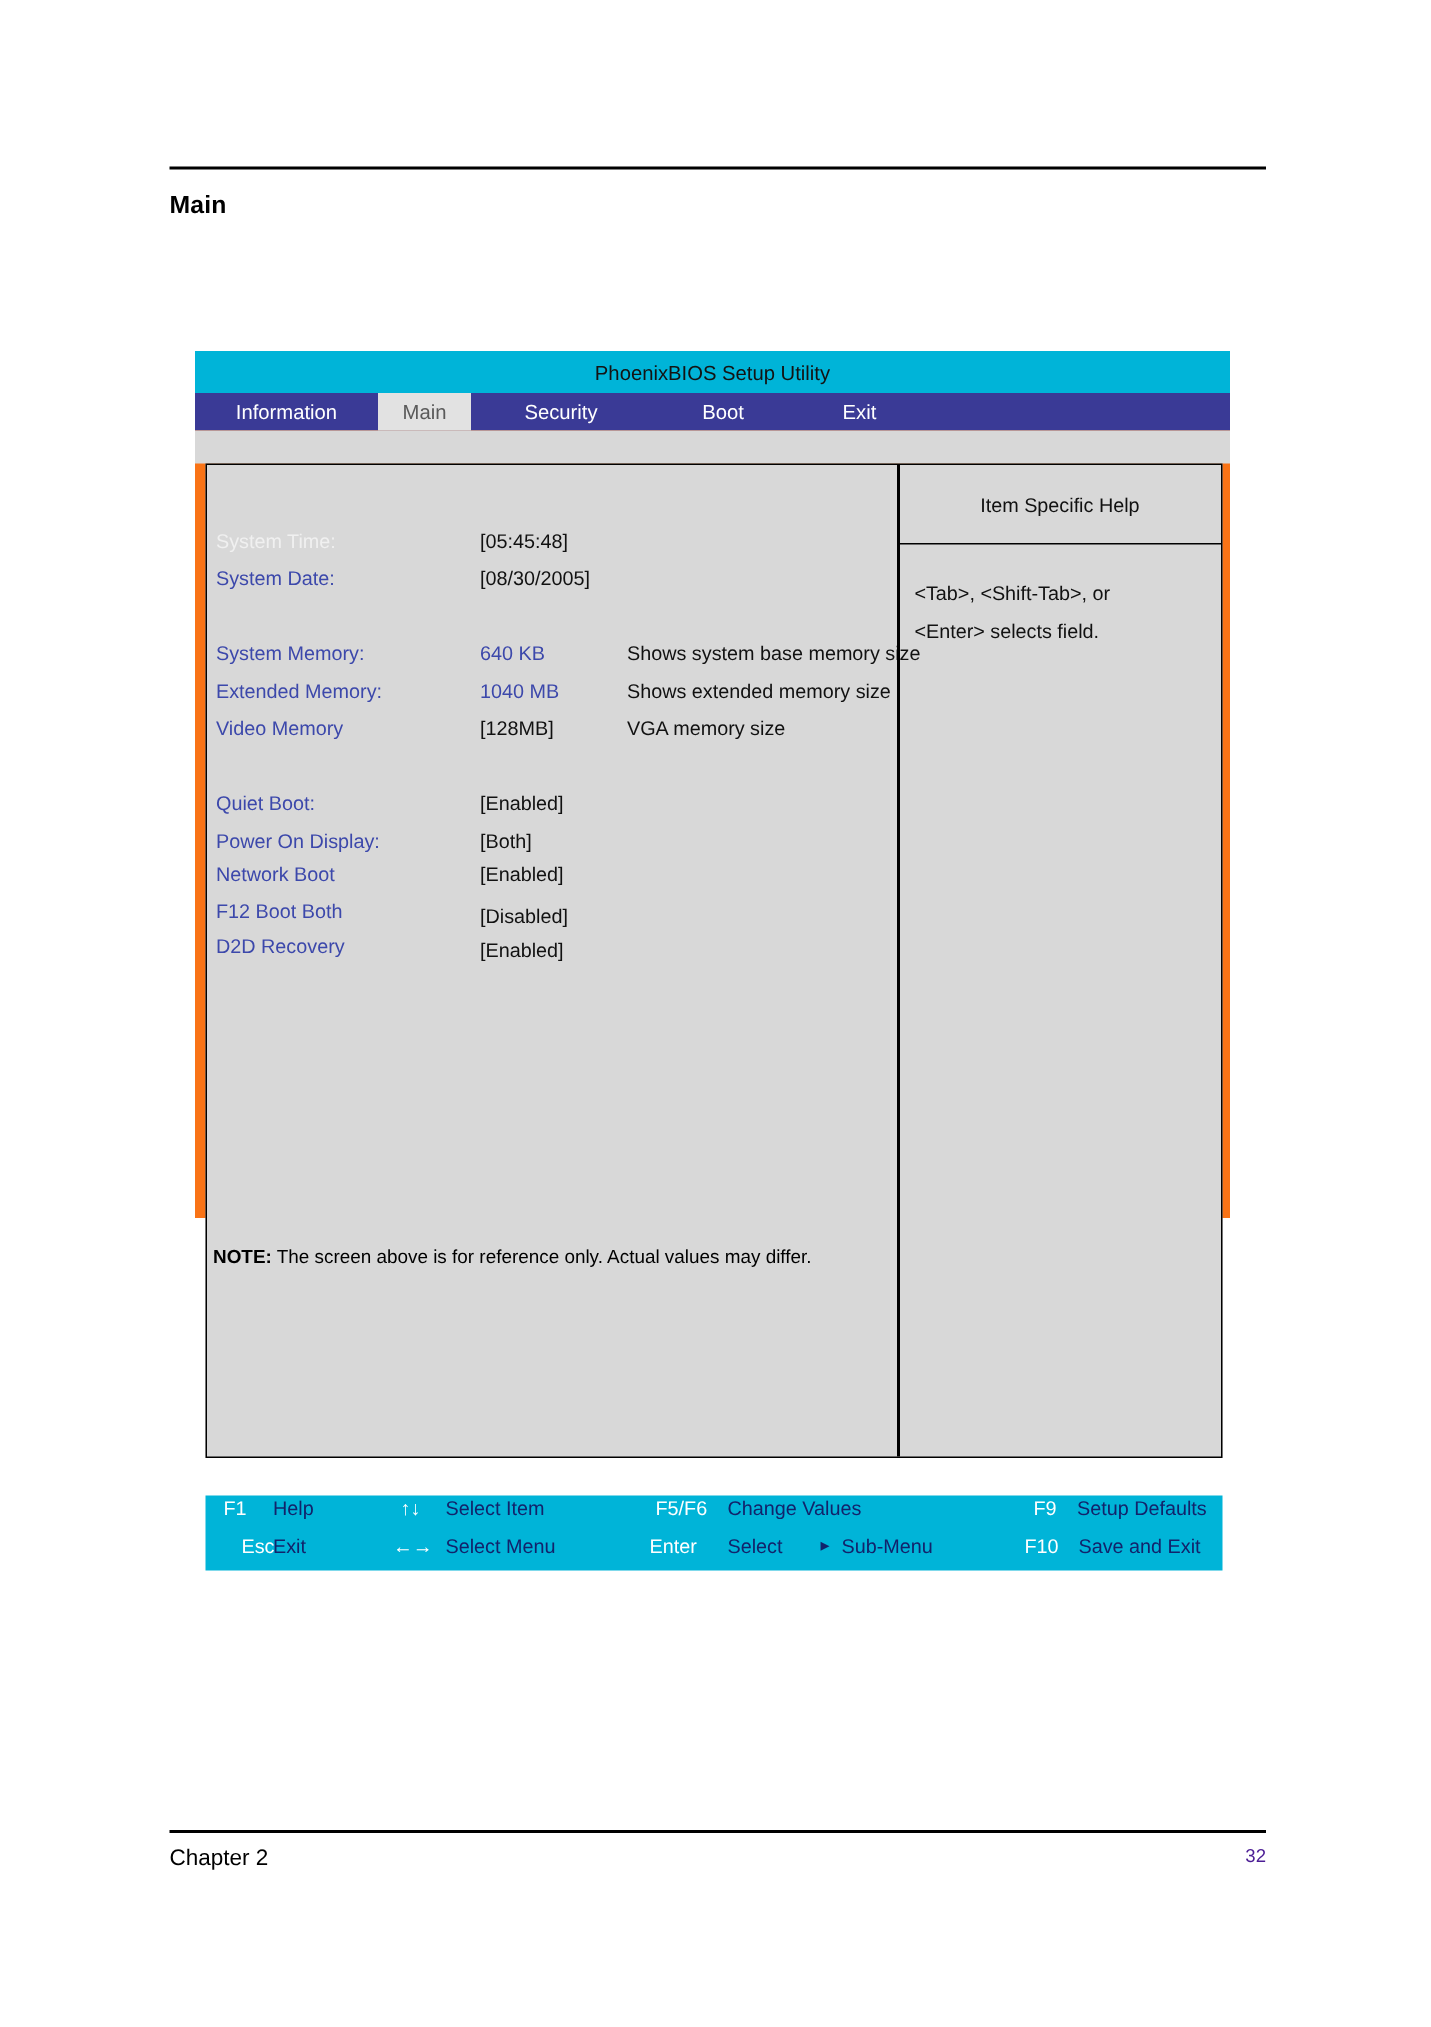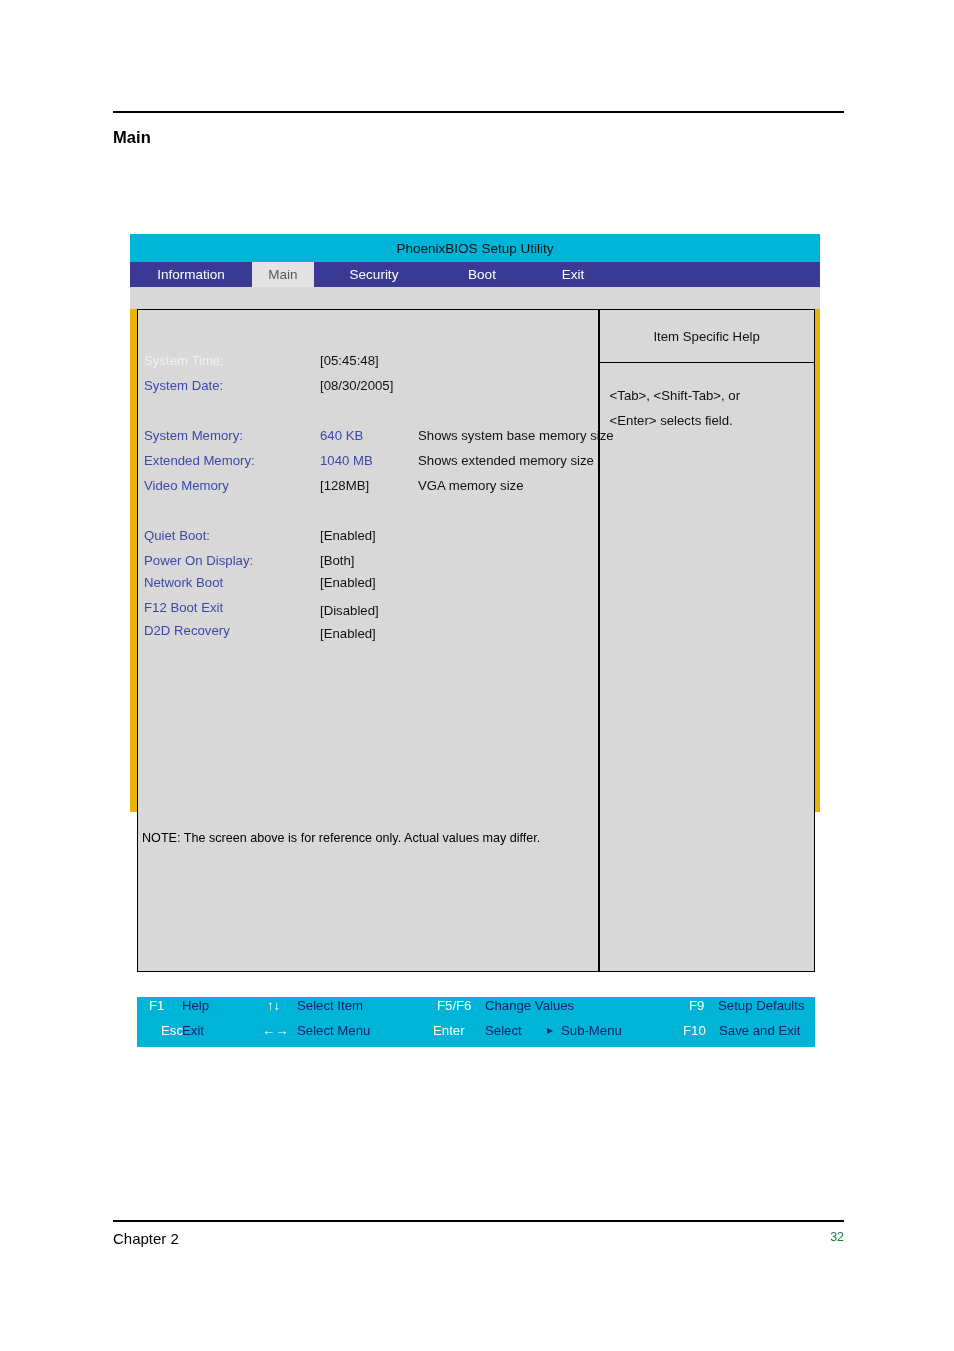--- a/index.html
+++ b/index.html
@@ -56,21 +56,21 @@
     color: #000000;
   }
 
   
   .bios {
     position: absolute;
     left: 130px;
     top: 234px;
     width: 690px;
     height: 578px;
-    background: #eab308;
+    background: #f97316;
   }
 
   .bios-title {
     position: absolute;
     left: 0; top: 0;
     width: 690px;
     height: 28px;
     background: #00b4d8;
     color: #131313;
     font-size: 13.5px;
@@ -246,21 +246,21 @@
   }
 
   
   .note {
     position: absolute;
     left: 142px;
     top: 831px;
     font-size: 12.6px;
     color: #000000;
   }
-  .note b { font-weight: normal; }
+  .note b { font-weight: bold; }
 
   
   .foot-rule {
     position: absolute;
     left: 113px;
     top: 1220px;
     width: 731px;
     height: 1.6px;
     background: #000000;
   }
@@ -271,21 +271,21 @@
     font-size: 15px;
     color: #000000;
   }
   .foot-right {
     position: absolute;
     left: 0;
     width: 844px;
     top: 1230px;
     text-align: right;
     font-size: 12.4px;
-    color: #15803d;
+    color: #4c1d95;
   }
 </style>
 </head>
 <body>
 
 <div class="page">
 
   <div class="top-rule"></div>
 
   <div class="page-heading">Main</div>
@@ -346,21 +346,21 @@
           <span class="lbl">Power On Display:</span>
           <span class="val">[Both]</span>
         </div>
 
         <div class="row" style="top:265px">
           <span class="lbl">Network Boot</span>
           <span class="val">[Enabled]</span>
         </div>
 
         <div class="row" style="top:290px">
-          <span class="lbl">F12 Boot Exit</span>
+          <span class="lbl">F12 Boot Both</span>
           <span class="val" style="top:3px">[Disabled]</span>
         </div>
 
         <div class="row" style="top:313px">
           <span class="lbl">D2D Recovery</span>
           <span class="val" style="top:3px">[Enabled]</span>
         </div>
 
       </div>
 

